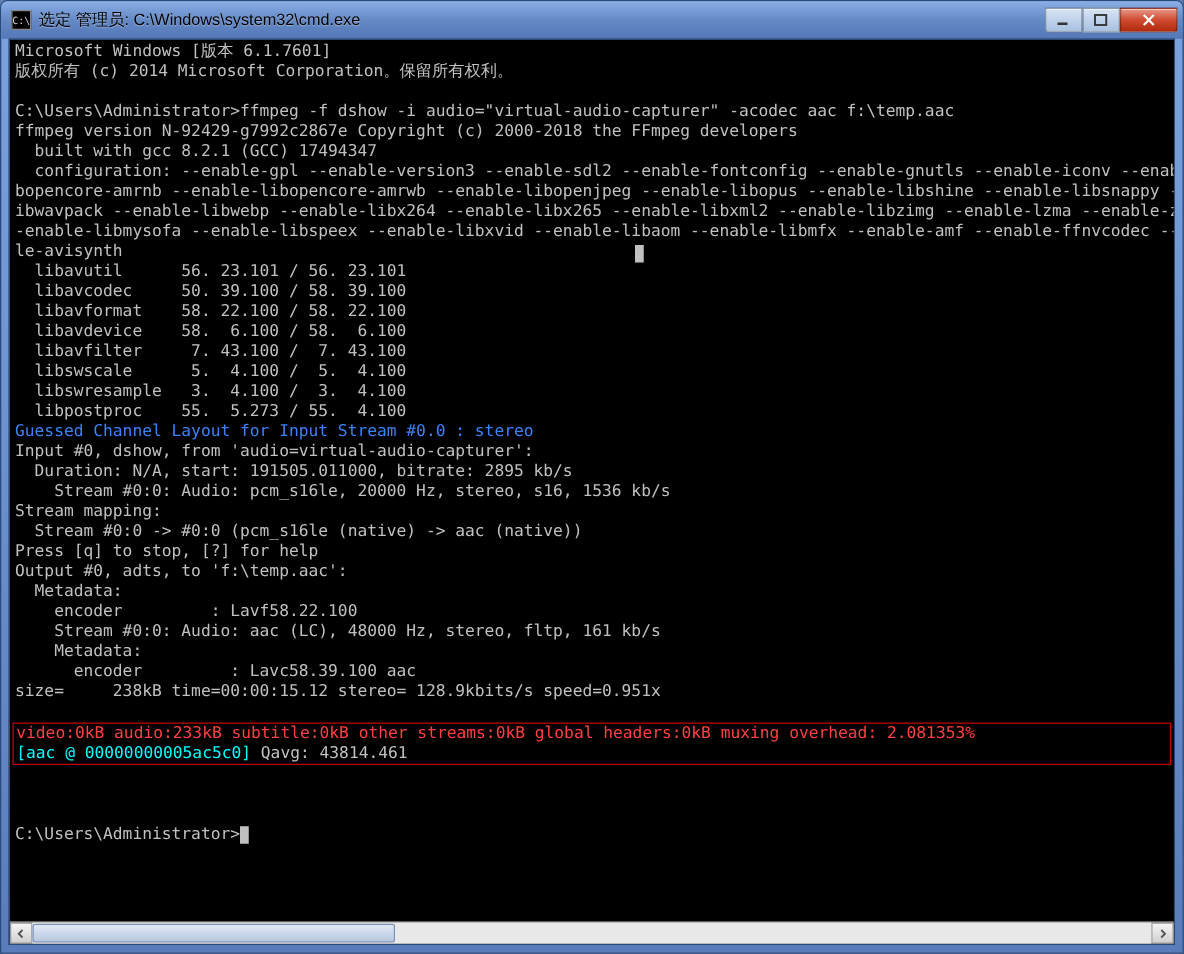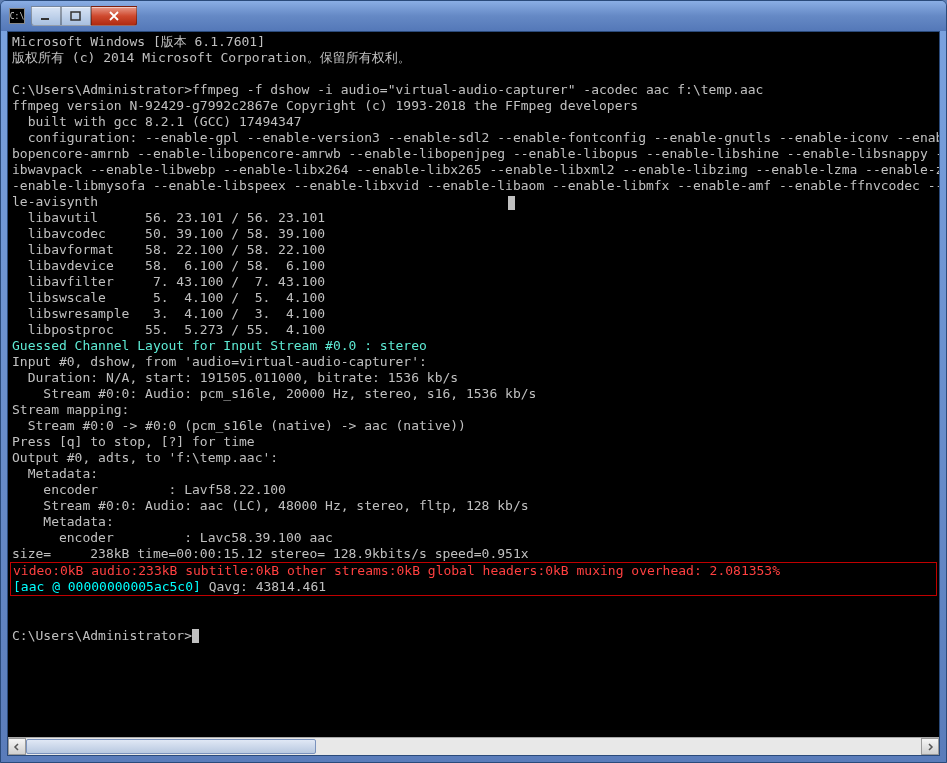--- a/index.html
+++ b/index.html
@@ -88,21 +88,21 @@
       background: #000;
       color: #c0c0c0;
       font-family: "NSimSun", "SimSun", "Consolas", monospace;
       font-size: 13px;
       line-height: 16px;
       padding: 2px 4px;
       white-space: pre;
       overflow: hidden;
       position: relative;
     }
-    .terminal .yellow { color: #5eead4; }
+    .terminal .yellow { color: #3b82f6; }
     .terminal .red { color: #ff4040; }
     .terminal .cyan { color: #00ffff; }
     .cursor {
       display: inline-block;
       width: 7px;
       height: 14px;
       background: #c0c0c0;
       vertical-align: text-bottom;
     }
     .cursor-mid {
@@ -111,21 +111,21 @@
       height: 14px;
       background: #c0c0c0;
       vertical-align: text-bottom;
       position: absolute;
       left: 500px;
       top: 164px;
     }
     .red-box {
       border: 1px solid #c00000;
       padding: 0 2px;
-      margin: 0 -2px;
+      margin: 16px -2px;
     }
     .scrollbar-h {
       height: 18px;
       background: linear-gradient(to bottom, #f0f0f0, #d8d8d8);
       border-top: 1px solid #aaa;
       display: flex;
       align-items: stretch;
     }
     .sb-btn {
       width: 18px;
@@ -146,20 +146,21 @@
       border: 1px solid #7a92bd;
       border-radius: 2px;
     }
   </style>
 </head>
 <body>
 
 <div class="window">
   <div class="titlebar">
     <span class="titlebar-icon">C:\</span>
+    <span class="titlebar-title">选定 管理员: C:\Windows\system32\cmd.exe</span>
     <div class="window-controls">
       <div class="win-btn minimize">
         <svg viewBox="0 0 12 10">
             <rect x="1" y="7" width="8" height="2" fill="#333"></rect>
           </svg>
       </div>
       <div class="win-btn maximize">
         <svg viewBox="0 0 12 10">
             <rect x="1" y="1" width="9" height="8" fill="none" stroke="#333" stroke-width="1.5"></rect>
           </svg>
@@ -170,46 +171,46 @@
           </svg>
       </div>
     </div>
   </div>
 
   <div class="client">
     <div class="terminal"><span>Microsoft Windows [版本 6.1.7601]</span>
 <span>版权所有 (c) 2014 Microsoft Corporation。保留所有权利。</span>
 <span></span>
 <span>C:\Users\Administrator&gt;ffmpeg -f dshow -i audio="virtual-audio-capturer" -acodec aac f:\temp.aac</span>
-<span>ffmpeg version N-92429-g7992c2867e Copyright (c) 1993-2018 the FFmpeg developers</span>
+<span>ffmpeg version N-92429-g7992c2867e Copyright (c) 2000-2018 the FFmpeg developers</span>
 <span>  built with gcc 8.2.1 (GCC) 17494347</span>
 <span>  configuration: --enable-gpl --enable-version3 --enable-sdl2 --enable-fontconfig --enable-gnutls --enable-iconv --enable-libass --</span>
 <span>bopencore-amrnb --enable-libopencore-amrwb --enable-libopenjpeg --enable-libopus --enable-libshine --enable-libsnappy --enable-lib</span>
 <span>ibwavpack --enable-libwebp --enable-libx264 --enable-libx265 --enable-libxml2 --enable-libzimg --enable-lzma --enable-zlib --enabl</span>
 <span>-enable-libmysofa --enable-libspeex --enable-libxvid --enable-libaom --enable-libmfx --enable-amf --enable-ffnvcodec --enable-cuvi</span>
 <span>le-avisynth</span><span class="cursor-mid"></span>
 <span>  libavutil      56. 23.101 / 56. 23.101</span>
 <span>  libavcodec     50. 39.100 / 58. 39.100</span>
 <span>  libavformat    58. 22.100 / 58. 22.100</span>
 <span>  libavdevice    58.  6.100 / 58.  6.100</span>
 <span>  libavfilter     7. 43.100 /  7. 43.100</span>
 <span>  libswscale      5.  4.100 /  5.  4.100</span>
 <span>  libswresample   3.  4.100 /  3.  4.100</span>
 <span>  libpostproc    55.  5.273 / 55.  4.100</span>
 <span class="yellow">Guessed Channel Layout for Input Stream #0.0 : stereo</span>
 <span>Input #0, dshow, from 'audio=virtual-audio-capturer':</span>
-<span>  Duration: N/A, start: 191505.011000, bitrate: 1536 kb/s</span>
+<span>  Duration: N/A, start: 191505.011000, bitrate: 2895 kb/s</span>
 <span>    Stream #0:0: Audio: pcm_s16le, 20000 Hz, stereo, s16, 1536 kb/s</span>
 <span>Stream mapping:</span>
 <span>  Stream #0:0 -&gt; #0:0 (pcm_s16le (native) -&gt; aac (native))</span>
-<span>Press [q] to stop, [?] for time</span>
+<span>Press [q] to stop, [?] for help</span>
 <span>Output #0, adts, to 'f:\temp.aac':</span>
 <span>  Metadata:</span>
 <span>    encoder         : Lavf58.22.100</span>
-<span>    Stream #0:0: Audio: aac (LC), 48000 Hz, stereo, fltp, 128 kb/s</span>
+<span>    Stream #0:0: Audio: aac (LC), 48000 Hz, stereo, fltp, 161 kb/s</span>
 <span>    Metadata:</span>
 <span>      encoder         : Lavc58.39.100 aac</span>
 <span>size=     238kB time=00:00:15.12 stereo= 128.9kbits/s speed=0.951x</span>
 <div class="red-box"><span class="red">video:0kB audio:233kB subtitle:0kB other streams:0kB global headers:0kB muxing overhead: 2.081353%</span>
 <span class="cyan">[aac @ 00000000005ac5c0]</span><span> Qavg: 43814.461</span></div>
 <span></span>
 <span>C:\Users\Administrator&gt;</span><span class="cursor"></span>
 </div>
 
     <div class="scrollbar-h">

